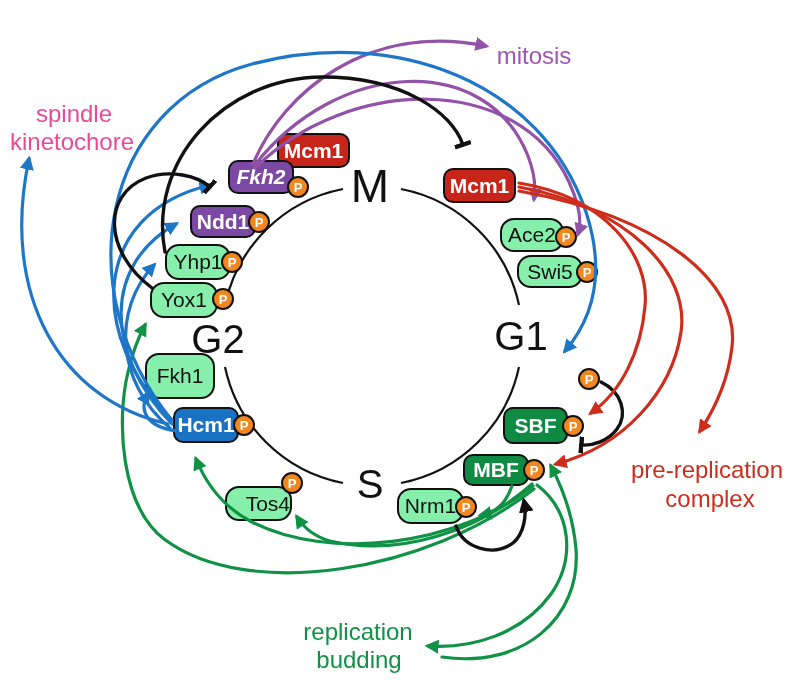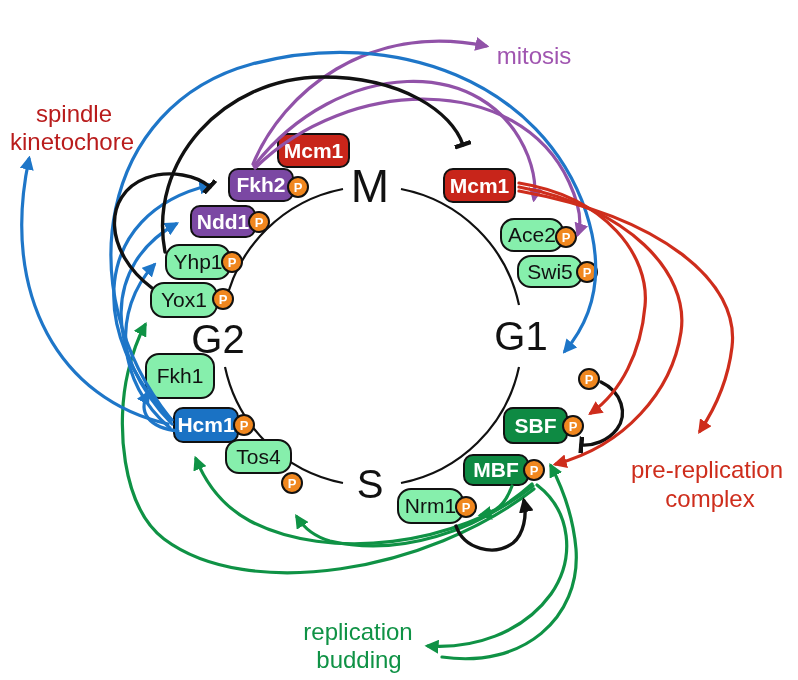--- a/index.html
+++ b/index.html
@@ -28,21 +28,21 @@
   }
   .phase{
     position:absolute;z-index:5;transform:translate(-50%,-50%);
     color:#111;font-size:40px;font-weight:400;
   }
   .phase.m{font-size:46px;}
   .anno{
     position:absolute;z-index:5;transform:translate(-50%,-50%);
     font-size:24px;text-align:center;white-space:nowrap;
   }
-  .anno.blue{color:#b91c1c;}
+  .anno.blue{color:#ec4899;}
   .anno.purple{color:#A055B0;}
   .anno.red{color:#CE2D1C;}
   .anno.green{color:#0F9245;}
 </style>
 </head>
 <body>
 
 <div id="canvas">
 
   <svg class="layer-circle" width="798" height="680" viewBox="0 0 798 680">
@@ -63,39 +63,39 @@
   <div class="anno blue" style="left:72px;top:142px;">kinetochore</div>
   <div class="anno purple" style="left:534px;top:56px;">mitosis</div>
   <div class="anno red" style="left:707px;top:470px;">pre-replication</div>
   <div class="anno red" style="left:710px;top:499px;">complex</div>
   <div class="anno green" style="left:358px;top:632px;">replication</div>
   <div class="anno green" style="left:359px;top:660px;">budding</div>
 
   <div class="node colored red" style="left:277px;top:133px;width:73px;height:35px;">
       <span>Mcm1</span>
     </div>
-  <div class="node colored purple" style="left:228px;top:168px;width:66px;height:34px;">
+  <div class="node colored purple" style="left:228px;top:160px;width:66px;height:34px;font-style:italic;">
       <span>Fkh2</span>
     </div>
   <div class="node colored purple" style="left:190px;top:205px;width:66px;height:33px;">
       <span>Ndd1</span>
     </div>
   <div class="node" style="left:165px;top:244px;width:66px;height:36px;">
       <span>Yhp1</span>
     </div>
   <div class="node" style="left:150px;top:282px;width:68px;height:36px;">
       <span>Yox1</span>
     </div>
   <div class="node" style="left:145px;top:353px;width:70px;height:46px;">
       <span>Fkh1</span>
     </div>
   <div class="node colored blue" style="left:173px;top:407px;width:66px;height:36px;">
       <span>Hcm1</span>
     </div>
-  <div class="node" style="left:225px;top:439px;width:67px;height:35px;">
+  <div class="node" style="left:225px;top:486px;width:67px;height:35px;justify-content:flex-end;">
       <span>Tos4</span>
     </div>
   <div class="node colored red" style="left:443px;top:168px;width:73px;height:35px;">
       <span>Mcm1</span>
     </div>
   <div class="node" style="left:500px;top:218px;width:64px;height:34px;">
       <span>Ace2</span>
     </div>
   <div class="node" style="left:517px;top:255px;width:66px;height:33px;">
       <span>Swi5</span>

